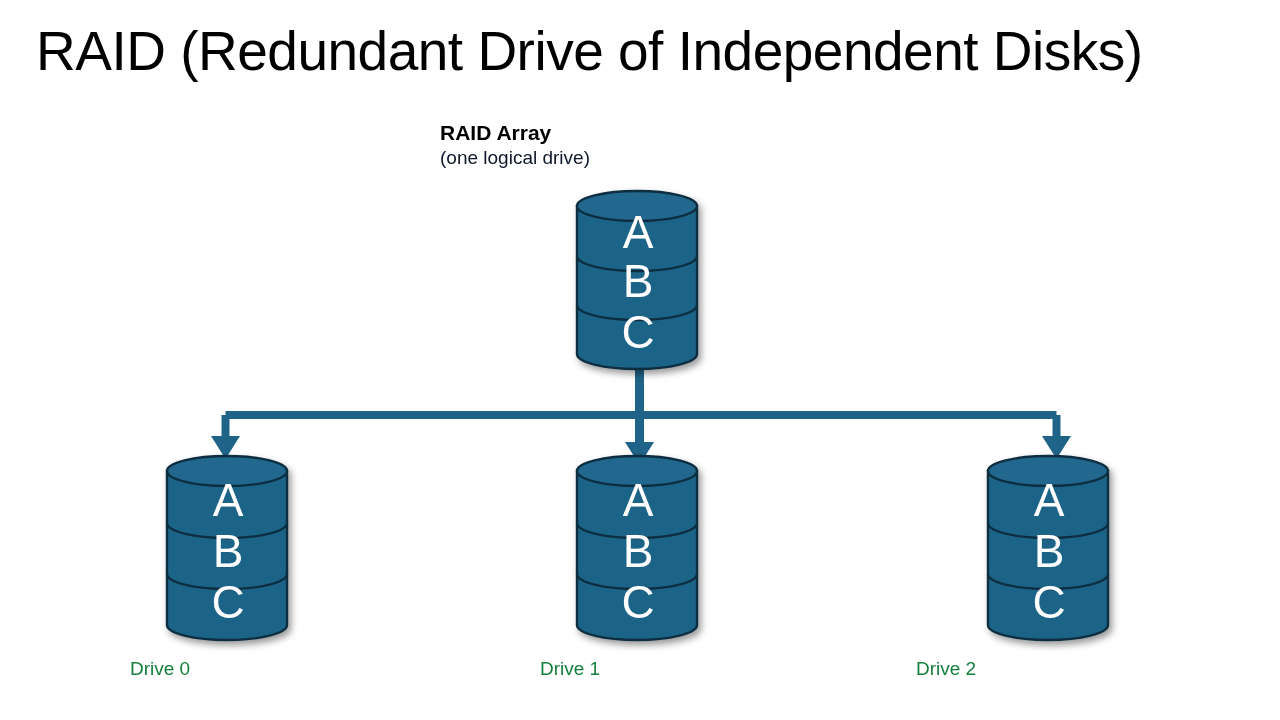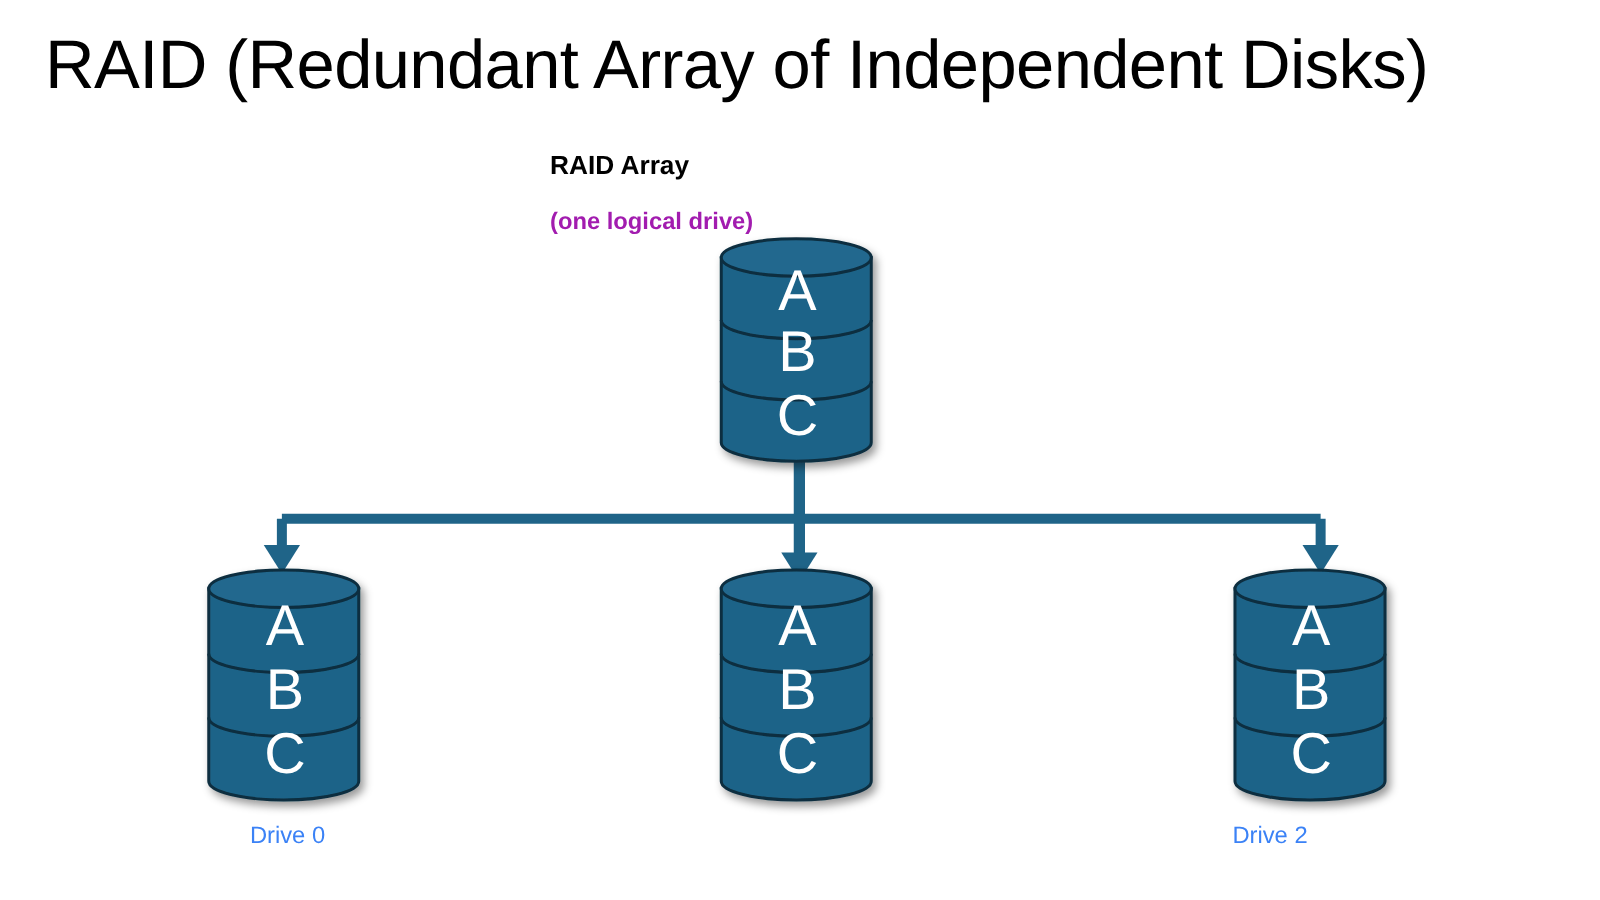--- a/index.html
+++ b/index.html
@@ -45,23 +45,22 @@
     display: block;
     font-size: 21px;
     line-height: 26px;
     font-weight: bold;
     color: #000000;
   }
   .array-caption .cap-sub {
     display: block;
     font-size: 19px;
     line-height: 24px;
-    font-weight: 700;
-    color: #a21caf;
-    margin-top: 20px;
+    font-weight: 400;
+    color: #0f172a;
   }
   
   #wires {
     position: absolute;
     left: 0; top: 0;
     width: 1280px;
     height: 720px;
     pointer-events: none;
   }
   
@@ -73,33 +72,32 @@
     overflow: visible;
   }
   .disk-letter {
     fill: #ffffff;
     font-family: "Liberation Sans", sans-serif;
     font-weight: 400;
     text-anchor: middle;
   }
   .drive-label {
     position: absolute;
-    text-align: center;
     font-size: 19px;
     line-height: 24px;
-    color: #3b82f6;
+    color: #15803d;
     font-weight: 400;
   }
 </style>
 </head>
 <body>
 
 <div id="slide">
 
-  <div class="title">RAID (Redundant Array of Independent Disks)</div>
+  <div class="title">RAID (Redundant Drive of Independent Disks)</div>
 
   <div class="array-caption">
     <span class="cap-main">RAID Array</span>
     <span class="cap-sub">(one logical drive)</span>
   </div>
 
   <svg id="wires" viewBox="0 0 1280 720" width="1280" height="720">
     <defs>
       <filter id="softshadow" x="-30%" y="-30%" width="170%" height="170%">
         <feDropShadow dx="2" dy="3" stdDeviation="3" flood-color="#000000" flood-opacity="0.38"></feDropShadow>
@@ -174,20 +172,21 @@
         <path d="M6 21 L6 175 A 60 15 0 0 0 126 175 L126 21 Z" fill="#1F6488" stroke="#0C2E3F" stroke-width="2.4"></path>
         <path d="M6 124 A 60 15 0 0 0 126 124" fill="none" stroke="#0C2E3F" stroke-width="2.4"></path>
         <path d="M6 73 A 60 15 0 0 0 126 73" fill="none" stroke="#0C2E3F" stroke-width="2.4"></path>
         <ellipse cx="66" cy="21" rx="60" ry="15" fill="#22688E" stroke="#0C2E3F" stroke-width="2.4"></ellipse>
       </g>
       <text class="disk-letter" x="67" y="66" font-size="46">A</text>
       <text class="disk-letter" x="67" y="117" font-size="46">B</text>
       <text class="disk-letter" x="67" y="168" font-size="46">C</text>
     </svg>
   </div>
+  <div class="drive-label" style="left:540px; top:657px; width:200px;">Drive 1</div>
 
   <div class="cylinder" style="left:982px; top:450px; width:138px; height:200px;">
     <svg class="cyl-svg" width="138" height="200" viewBox="0 0 138 200">
       <defs>
         <filter id="sh2" x="-30%" y="-25%" width="170%" height="160%">
           <feDropShadow dx="3" dy="4" stdDeviation="3.5" flood-color="#000000" flood-opacity="0.40"></feDropShadow>
         </filter>
       </defs>
       <g filter="url(#sh2)">
         <path d="M6 21 L6 175 A 60 15 0 0 0 126 175 L126 21 Z" fill="#1F6488" stroke="#0C2E3F" stroke-width="2.4"></path>

